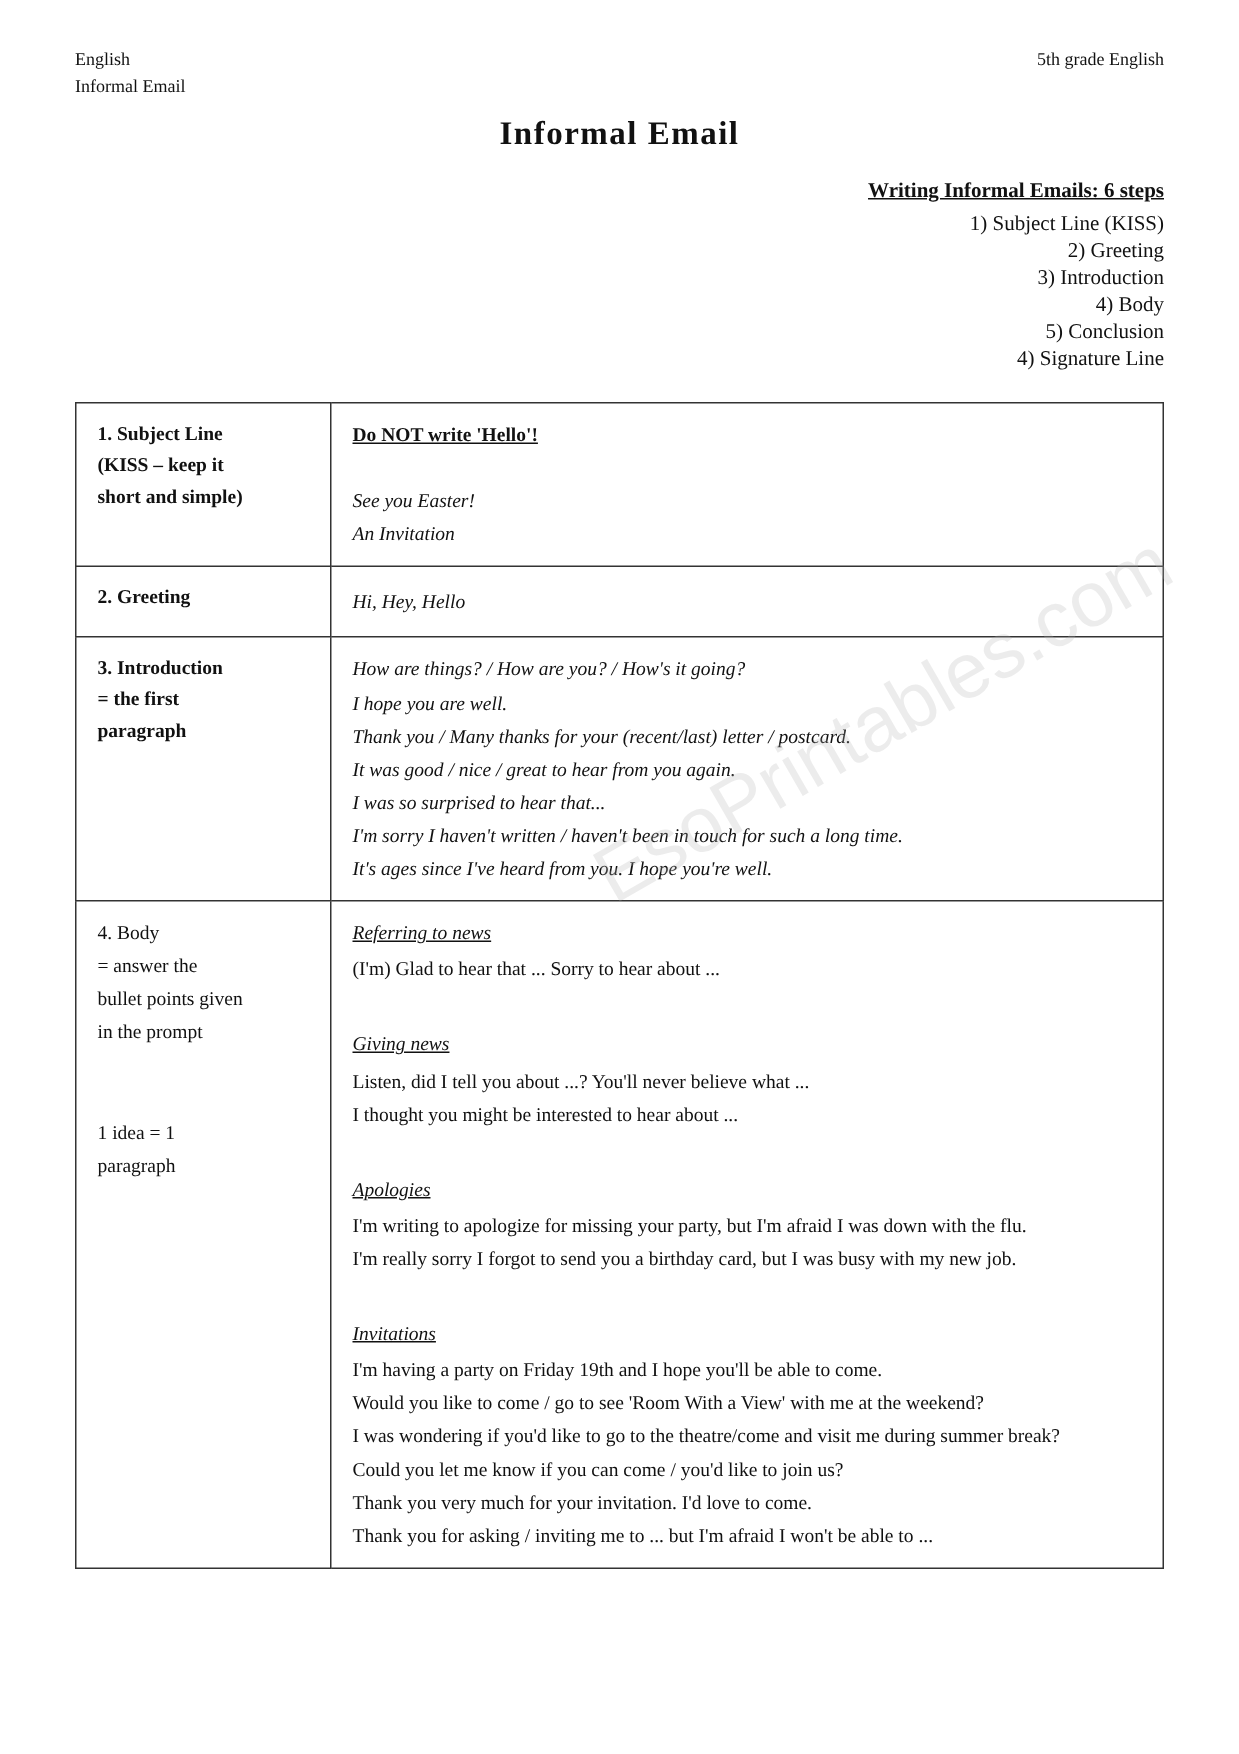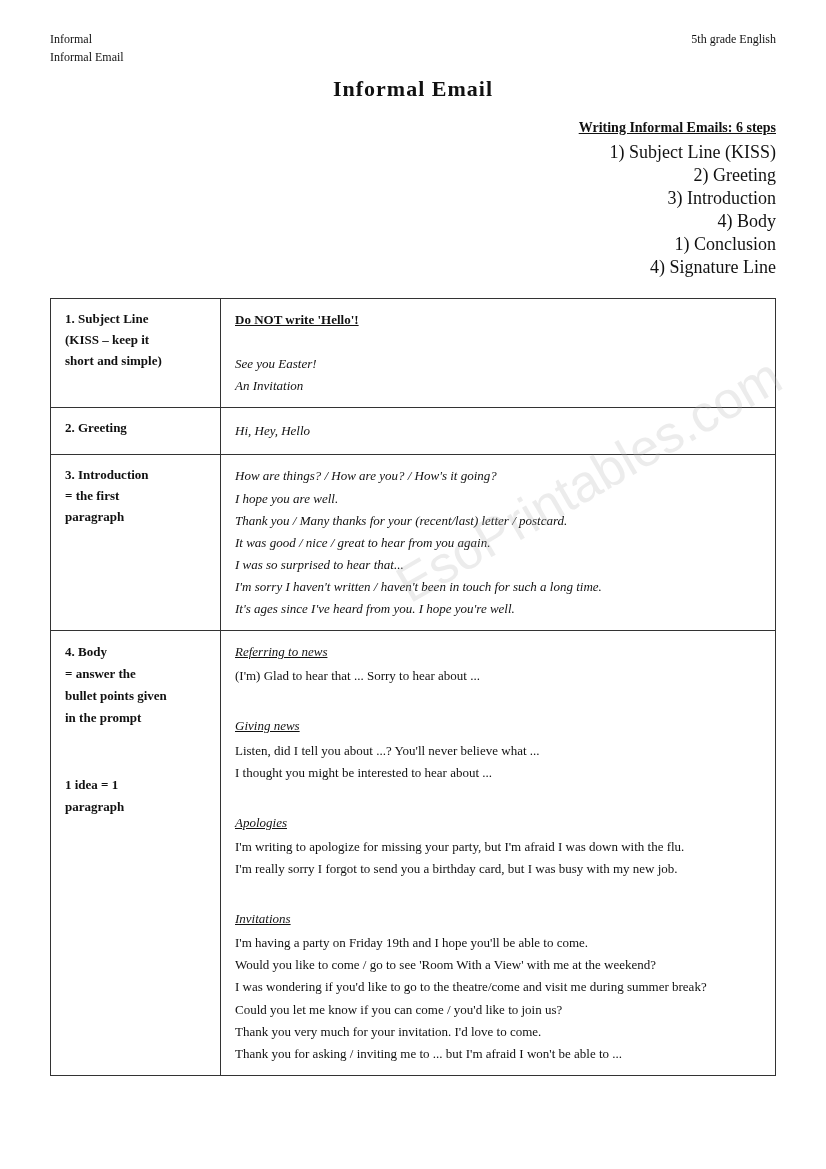--- a/index.html
+++ b/index.html
@@ -48,21 +48,21 @@
       margin-bottom: 6px;
     }
 
     .steps-list {
       list-style: none;
       padding-left: 20px;
     }
 
     .steps-list li {
       margin-bottom: 2px;
-      font-size: 18px;
+      font-size: 14px;
       margin-left: 20px;
     }
 
     .main-table {
       width: 100%;
       border-collapse: collapse;
       border: 1.5px solid #333;
     }
 
     .main-table td {
@@ -123,53 +123,53 @@
       right: 20px;
       font-size: 52px;
       color: rgba(180,180,180,0.25);
       transform: rotate(-30deg);
       font-family: Arial, sans-serif;
       pointer-events: none;
       white-space: nowrap;
     }
 
     .body-row-left {
-      font-weight: bold;
+      font-weight: normal;
       font-size: 13px;
       line-height: 1.7;
       margin-left: 28px;
     }
 
     .greeting-row td.right-col {
       padding-top: 12px;
       padding-bottom: 12px;
     }
 
   </style>
 </head>
 <body>
 
 <div class="header-area">
   <div class="header-left">
-    <div>Informal</div>
+    <div>English</div>
     <div>Informal Email</div>
   </div>
   <div class="header-right">5th grade English</div>
 </div>
 
 <div class="page-title">Informal Email</div>
 
 <div class="steps-section">
   <div class="steps-heading">Writing Informal Emails: 6 steps</div>
   <ol class="steps-list" style="list-style-type: none;">
   <li style="margin-bottom: 2px;">1)  Subject Line (KISS)</li>
       <li style="margin-bottom: 2px;">2)  Greeting</li>
       <li style="margin-bottom: 2px;">3)  Introduction</li>
       <li style="margin-bottom: 2px;">4)  Body</li>
-      <li style="margin-bottom: 2px;">1)  Conclusion</li>
+      <li style="margin-bottom: 2px;">5)  Conclusion</li>
       <li style="margin-bottom: 2px;">4)  Signature Line</li>
     </ol>
 </div>
 
 <table class="main-table">
   <tbody>
 
     <tr>
       <td class="left-col">
         1. Subject Line<br>(KISS – keep it<br>short and simple)

